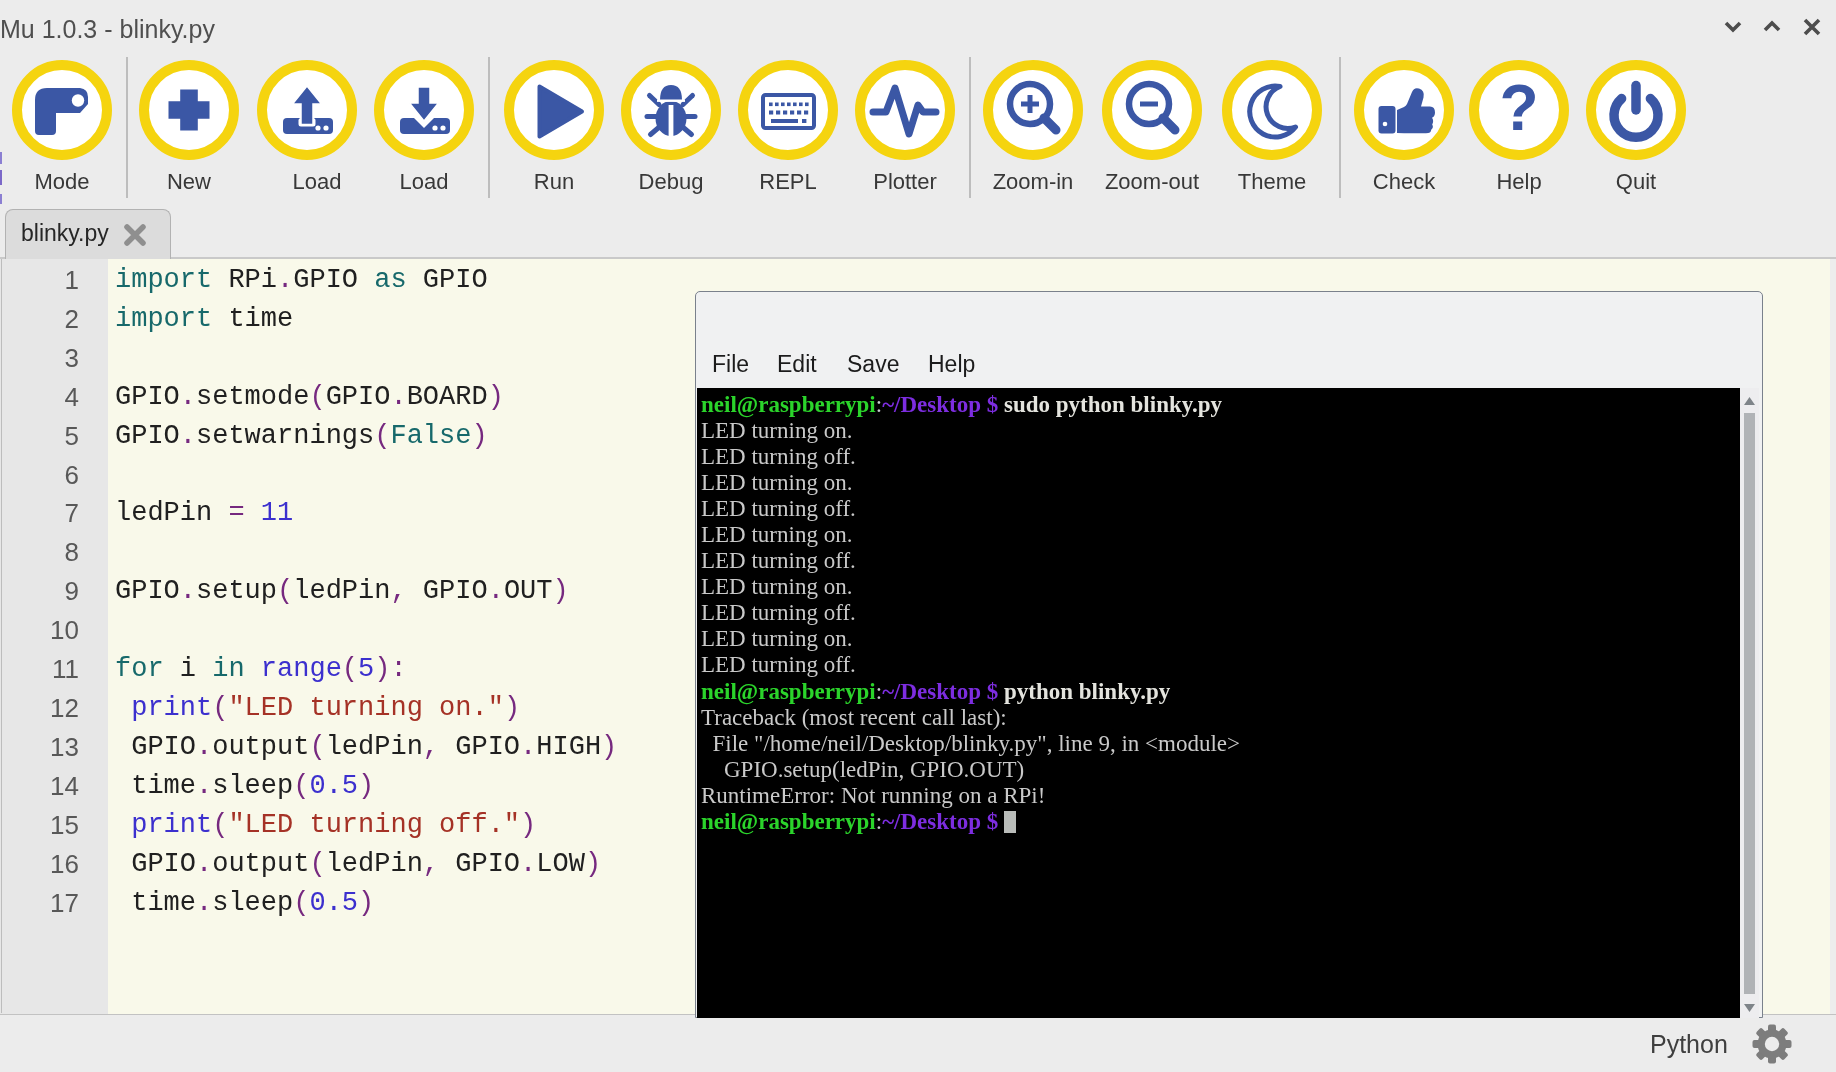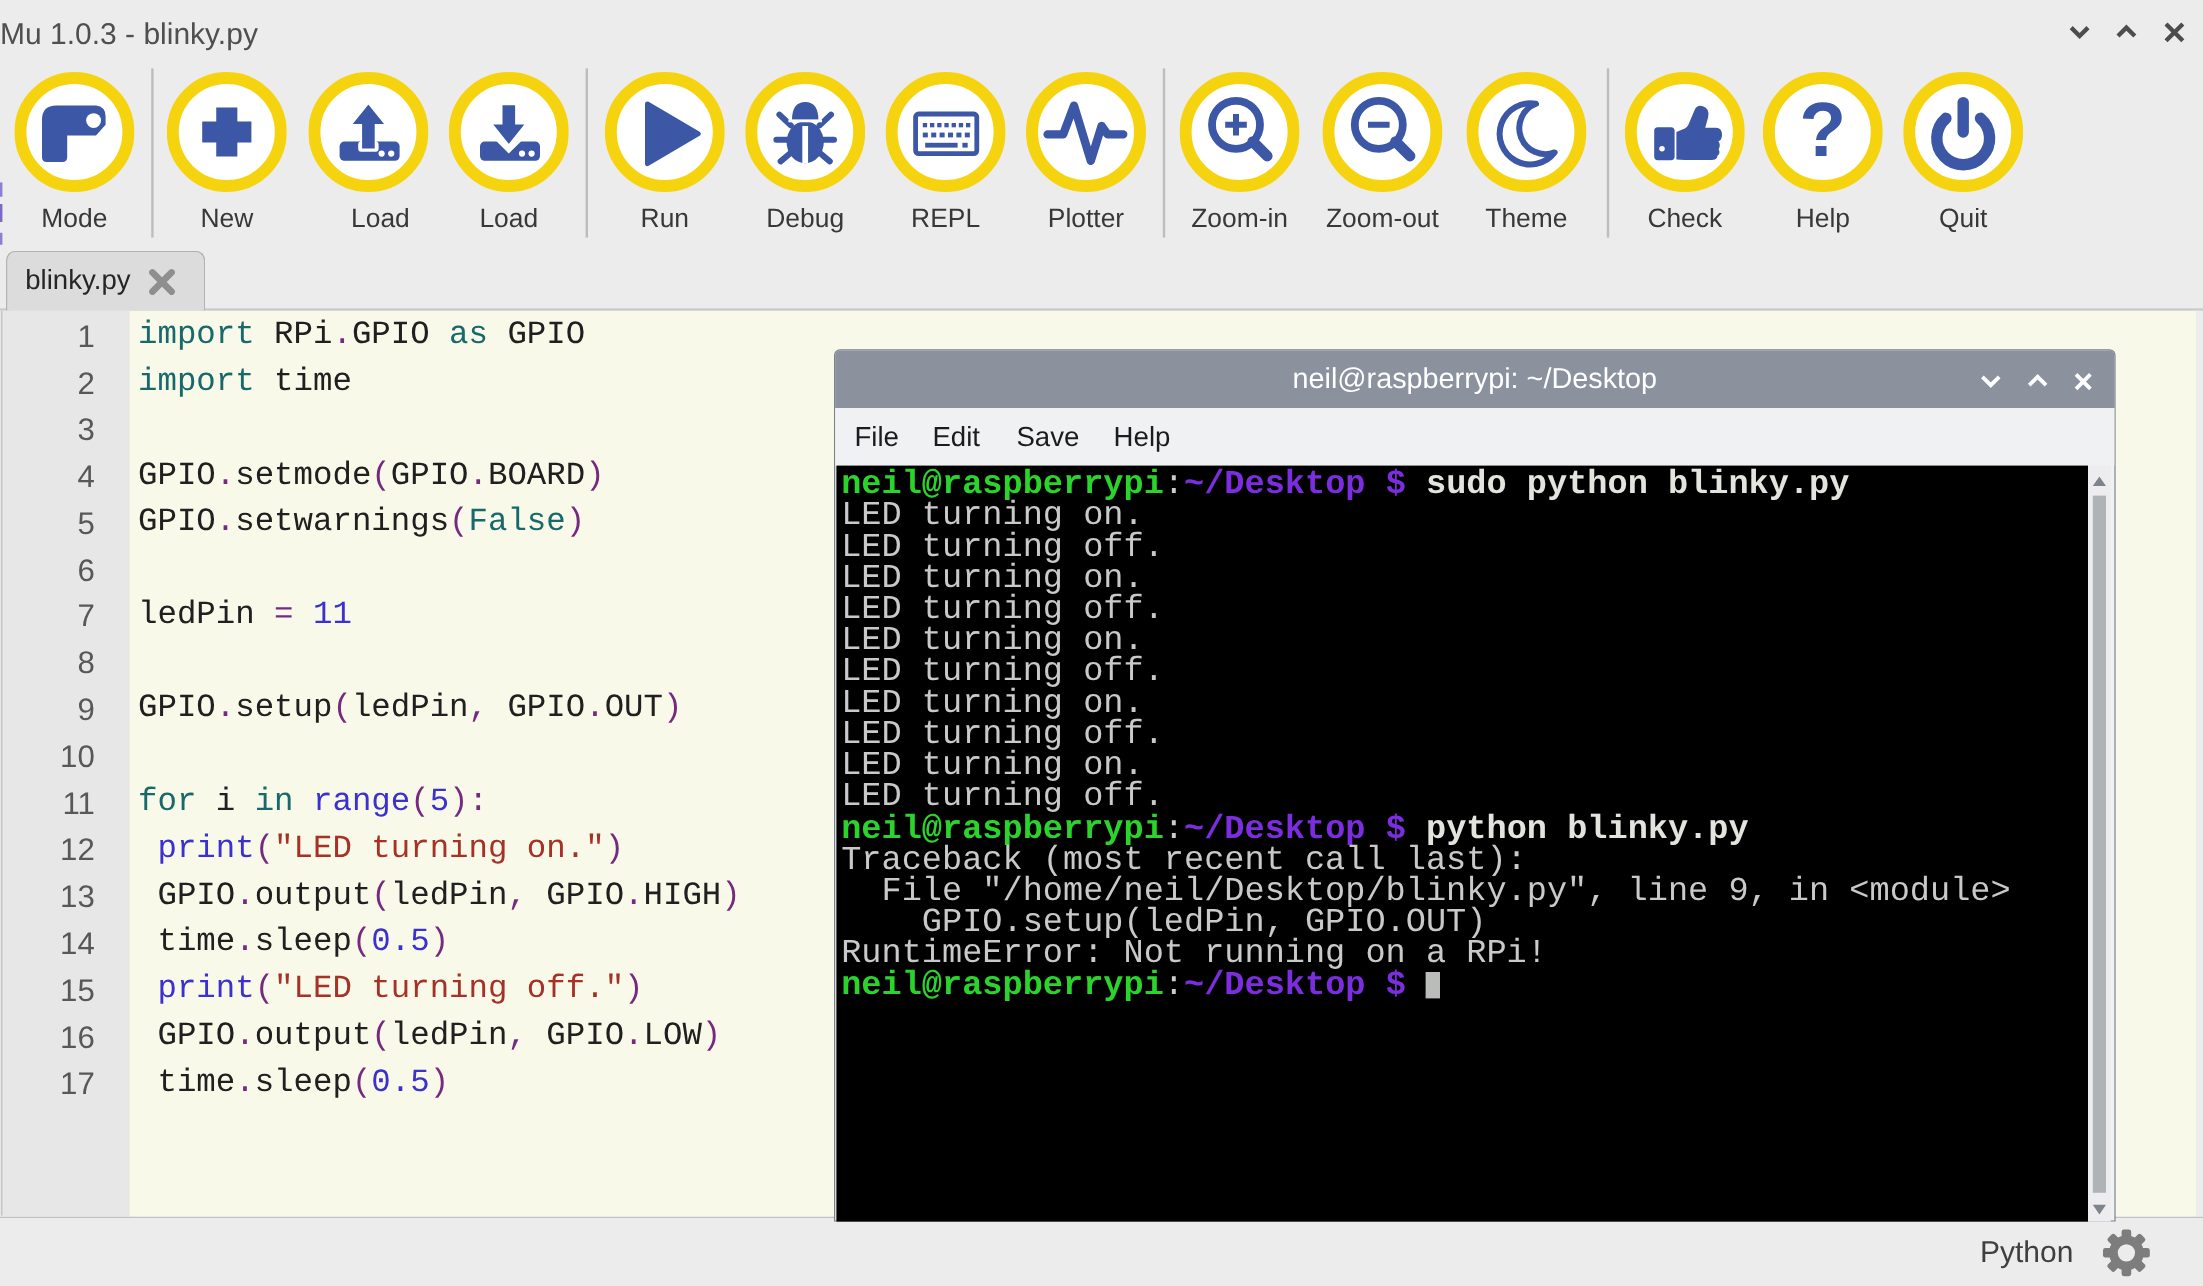--- a/index.html
+++ b/index.html
@@ -37,22 +37,22 @@
   background:#ececec; border-top:1px solid #c2c2c2; }
 .pylabel { position:absolute; left:1650px; top:1030px; font-size:25px; color:#3f3f3f; }
 
 .term { position:absolute; left:695px; top:291px; width:1068px; height:727px;
   background:#f0f1f2; border:1px solid #7a818c; border-radius:5px 5px 0 0; }
 .ttitle { position:absolute; left:0; top:0; width:100%; height:48px; background:#8b919d; border-radius:4px 4px 0 0; }
 .ttitle .txt { position:absolute; width:100%; top:10px; text-align:center; font-size:24px; color:#fff; }
 .tmenu { position:absolute; left:0; top:48px; width:100%; height:48px; background:#f0f1f2; }
 .tmenu span { position:absolute; top:11px; font-size:23px; color:#1c1c1c; }
 .tblack { position:absolute; left:1px; top:96px; width:1043px; height:630px; background:#000; }
-.tout { position:absolute; left:5px; top:100px; font-size:28px; line-height:26.05px; color:#c9c9c9;
-  font-family:Liberation Mono, monospace; }
+.tout { position:absolute; left:5px; top:100px; font-size:23px; line-height:26.05px; color:#c9c9c9;
+  font-family:Liberation Serif, serif; }
 .g { color:#2bd42b; font-weight:bold; }
 .v { color:#7d2de0; font-weight:bold; }
 .c2 { color:#c8ccd0; }
 .w { color:#e4e4de; font-weight:bold; }
 .cursor { display:inline-block; width:12px; height:22px; background:#b9bcb9; vertical-align:-4px; }
 .tscroll { position:absolute; left:1044px; top:96px; width:19px; height:630px; background:#ededef; }
 .thumb { position:absolute; left:4px; top:25px; width:11px; height:581px; background:#b0b3b6; }
 </style>
 </head>
 <body>
@@ -228,30 +228,20 @@
  time<span class="o">.</span>sleep<span class="o">(</span><span class="n">0.5</span><span class="o">)</span>
  <span class="b">print</span><span class="o">(</span><span class="s">"LED turning off."</span><span class="o">)</span>
  GPIO<span class="o">.</span>output<span class="o">(</span>ledPin<span class="o">,</span> GPIO<span class="o">.</span>LOW<span class="o">)</span>
  time<span class="o">.</span>sleep<span class="o">(</span><span class="n">0.5</span><span class="o">)</span></pre>
 <div class="rstrip"></div>
 
 <div class="status"></div>
 <div class="pylabel">Python</div>
 
 <div class="term">
-  <div class="ttitle">
-      <div class="txt">neil@raspberrypi: ~/Desktop</div>
-    <svg class="abs" style="left:953px;top:17px" width="110" height="18" viewBox="0 0 110 18">
-      <g stroke="#fff" stroke-width="3.2" fill="none">
-        <path d="M3,5 L10,12 L17,5"></path>
-        <path d="M42,12 L49,5 L56,12"></path>
-        <path d="M81,3 L93,15 M93,3 L81,15"></path>
-      </g>
-    </svg>
-  </div>
   <div class="tmenu">
     <span style="left:16px">File</span>
     <span style="left:81px">Edit</span>
     <span style="left:151px">Save</span>
     <span style="left:232px">Help</span>
   </div>
   <div class="tblack"></div>
   <pre class="tout"><span class="g">neil@raspberrypi</span><span class="c2">:</span><span class="v">~/Desktop</span> <span class="v">$</span> <span class="w">sudo python blinky.py</span>
 LED turning on.
 LED turning off.

